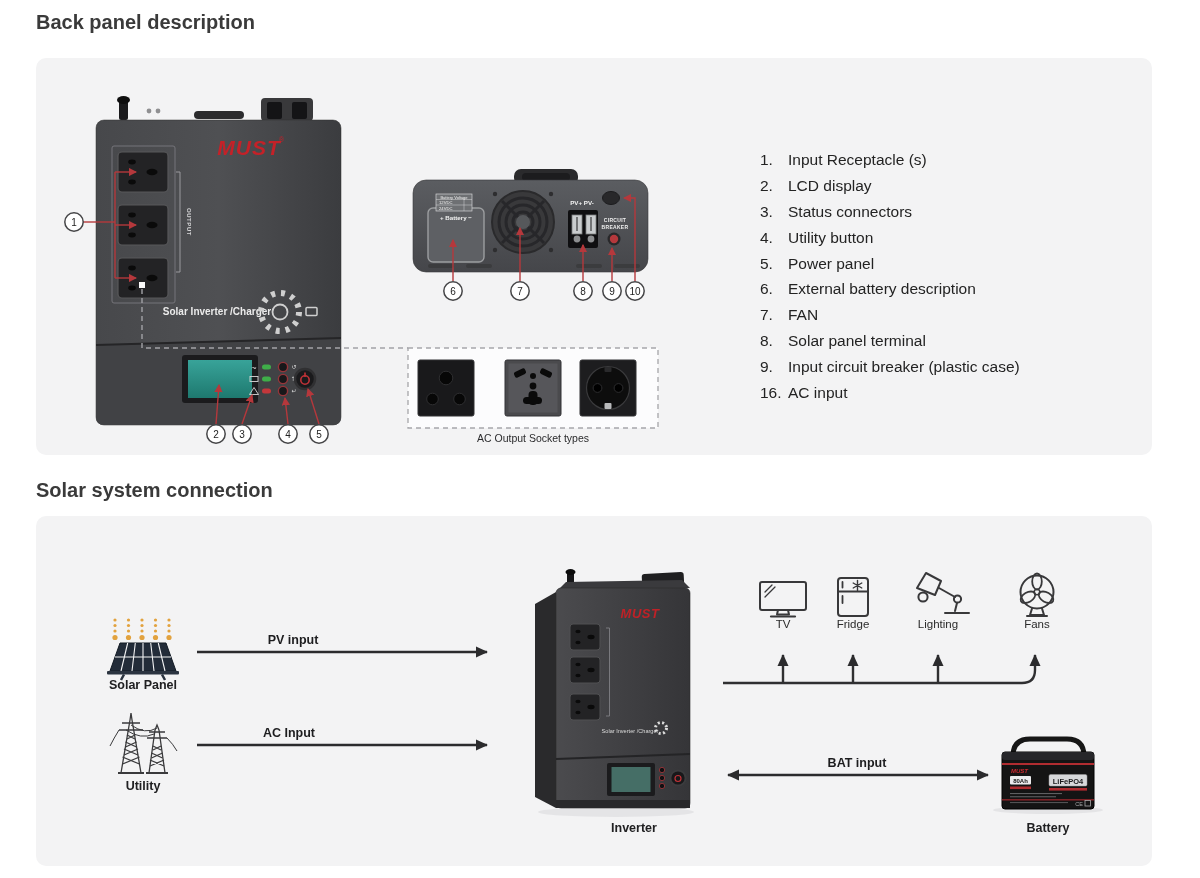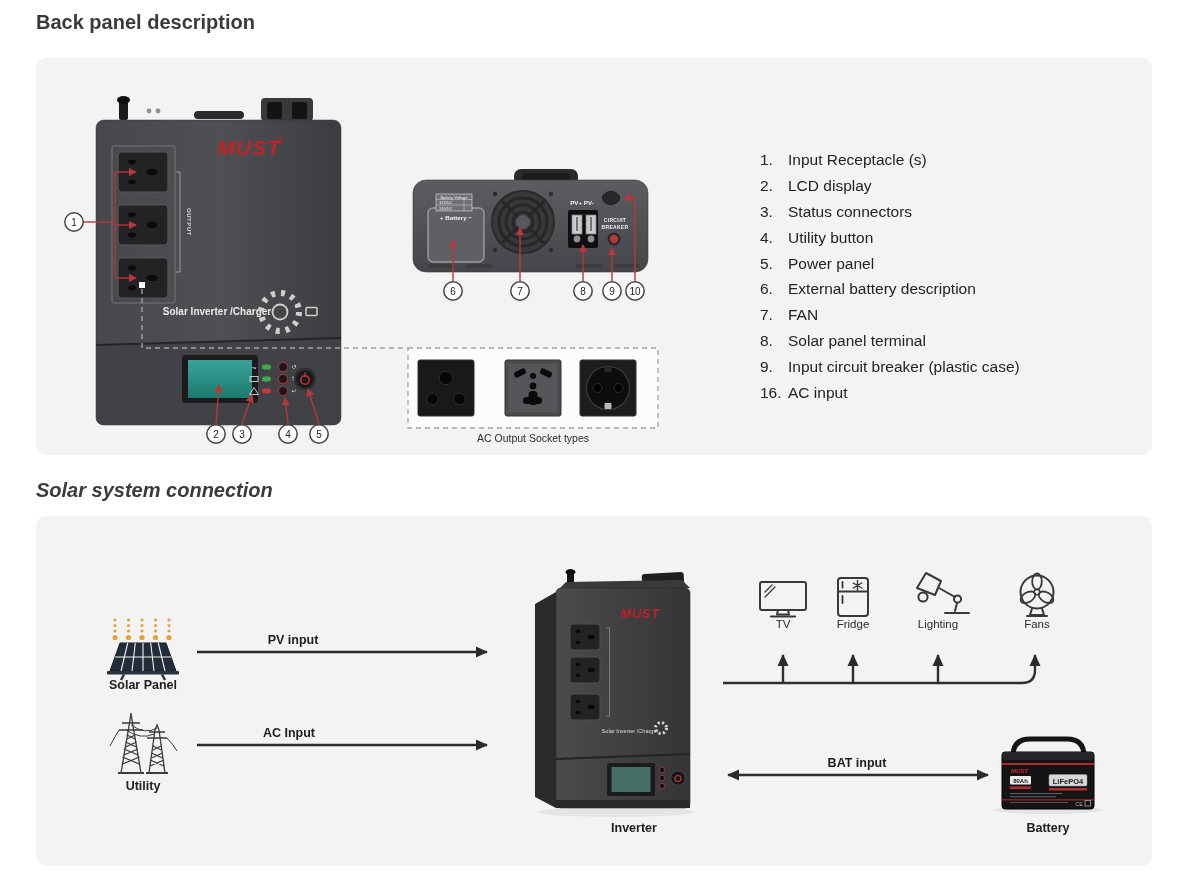--- a/index.html
+++ b/index.html
@@ -1,20 +1,20 @@
 <!DOCTYPE html>
 <html><head>
 <meta charset="utf-8">
 <style>
   html,body{margin:0;padding:0;}
   body{width:1200px;height:878px;background:#ffffff;position:relative;overflow:hidden;
        font-family:"Liberation Sans",sans-serif;}
   .section-title{position:absolute;left:36px;font-size:20px;font-weight:700;color:#3a3a3a;}
   #title1{top:11px;}
-  #title2{top:479px;font-style:italic;}
+  #title2{top:479px;}
   .panel{position:absolute;left:36px;width:1116px;background:#f3f3f4;border-radius:10px;}
   #panel1{top:58px;height:397px;}
   #panel2{top:516px;height:350px;}
   .panel svg{position:absolute;left:0;top:0;}
   .legend{position:absolute;left:724px;top:89px;width:392px;}
   .legend-row{display:flex;align-items:center;height:25.9px;font-size:15.5px;color:#232323;}
   .legend-row .num{width:28px;flex:0 0 28px;}
   svg text{font-family:"Liberation Sans",sans-serif;}
   .brand{fill:#c42128;font-weight:bold;font-style:italic;font-size:21px;text-anchor:middle;letter-spacing:1px;}
   .brandS{fill:#bf2127;font-weight:bold;font-style:italic;font-size:13px;text-anchor:middle;letter-spacing:0.5px;}

